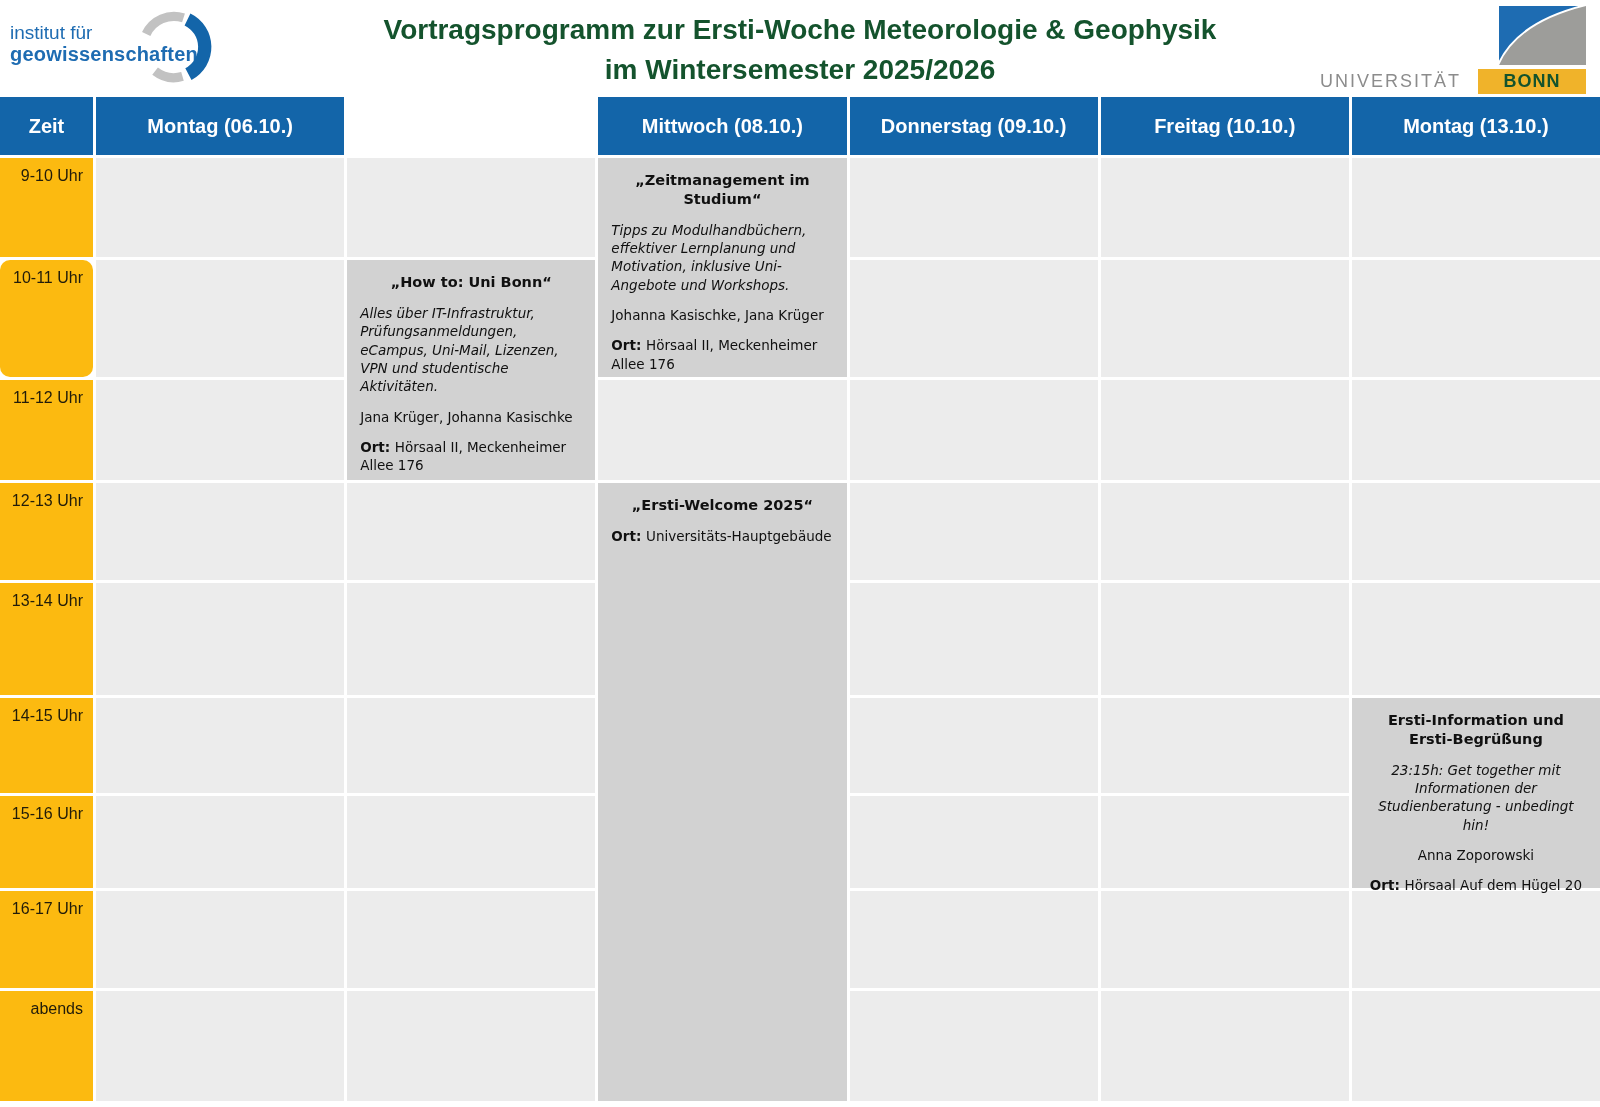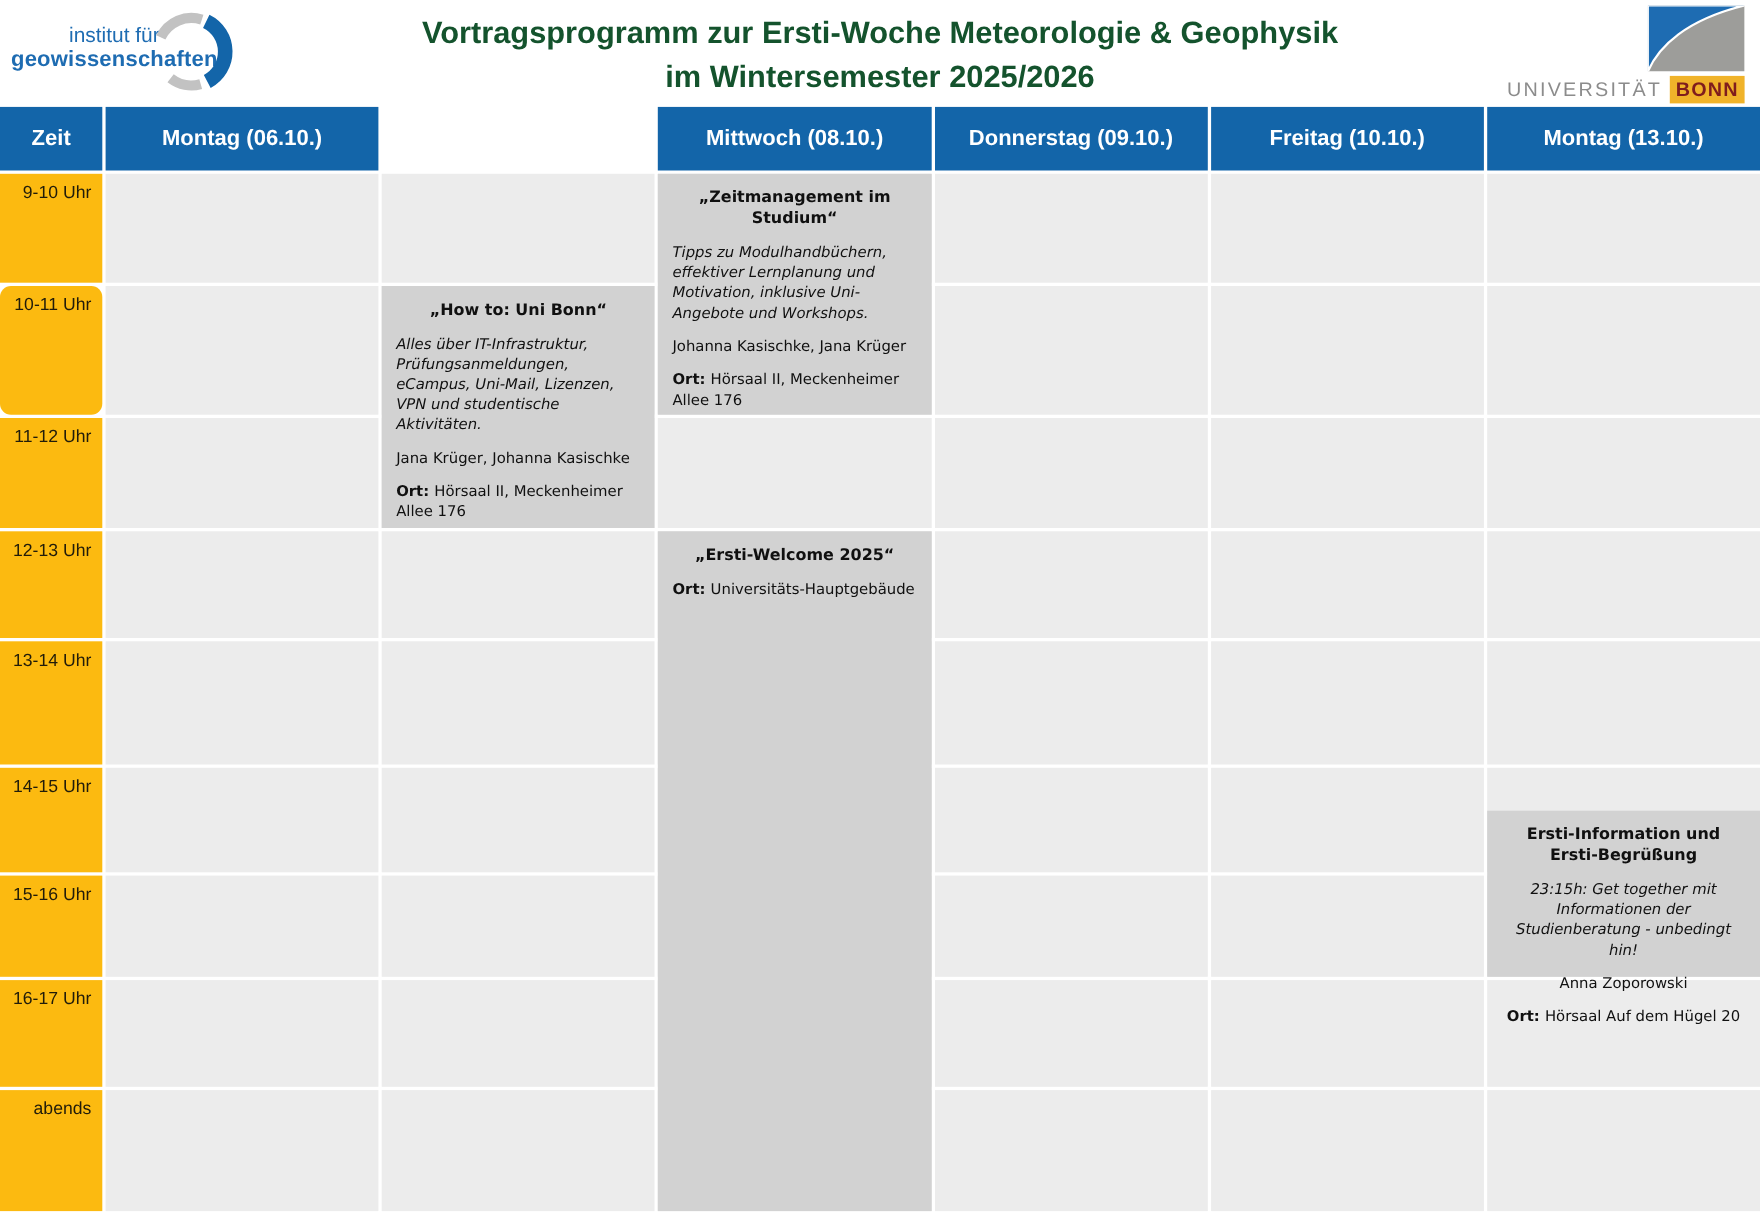--- a/index.html
+++ b/index.html
@@ -2,50 +2,50 @@
 <html style="--header-blue: #1365a9; --time-yellow: #fcba10; --cell-gray: #ececec; --event-gray: #d2d2d2; --logo-blue: #1e6cb2; --logo-gold: #f0b32a; --logo-square-gray: #9d9d9a; --logo-arc-gray: #c2c2c2; --uni-text-gray: #8c8c8c;"><head>
 <meta charset="utf-8">
 <style>
   * { box-sizing: border-box; }
   html,body { margin:0; padding:0; background:#fff; }
   body { font-family:"Liberation Sans", sans-serif; }
   .page { width:1600px; height:1107px; position:relative; overflow:hidden; background:#fff; }
 
   
   .top { position:relative; height:97px; background:#fff; }
-  .inst-logo { position:absolute; left:0; top:0; width:250px; height:124px;text-align:center; }
+  .inst-logo { position:absolute; left:0; top:0; width:250px; height:124px; }
   .inst-text { position:absolute; left:10px; top:22px; color:var(--logo-blue); line-height:1.12; }
   .inst-l1 { display:block; font-size:19px; font-weight:400; }
   .inst-l2 { display:block; font-size:20px; font-weight:700; letter-spacing:0.2px; }
   .inst-arc { position:absolute; left:128px; top:1px; }
   .page-title { position:absolute; left:200px; right:200px; top:10px; margin:0;
     text-align:center; font-size:28px; font-weight:700; color:#14532d; line-height:1.42; }
   .uni-logo { position:absolute; right:14px; top:5px; display:flex; flex-direction:column; align-items:flex-end; }
-  .uni-row { display:flex; align-items:center; margin-top:4px; }
+  .uni-row { display:flex; align-items:center; margin-top:4px;gap:10px; }
   .uni-name { color:var(--uni-text-gray); font-size:18px; letter-spacing:2px; margin-right:7px; }
-  .uni-bonn { background:var(--logo-gold); color:#7f1d1d; font-weight:700; font-size:18px;
-    padding:2px 0; width:68px; text-align:center; letter-spacing:1px; }
+  .uni-bonn { background:var(--logo-gold); color:#14532d; font-weight:700; font-size:18px;
+    padding:2px 0; width:108px; text-align:center; letter-spacing:1px; }
 
   
   .schedule { display:grid; width:1600px;
     grid-template-columns:93px repeat(6, 1fr);
     grid-template-rows:58px 99px 117px 100px 97px 112px 95px 92px 97px 110px;
     gap:3px; background:#fff; }
   .head { background:var(--header-blue); color:#fff; font-weight:700; font-size:20px;
     display:flex; align-items:center; justify-content:center; }
   .time { background:var(--time-yellow); color:#211c0a; font-size:16px;
     text-align:right; padding:9px 10px 0 0; }
   .cell { background:var(--cell-gray); }
   .event { background:var(--event-gray); padding:11px 13px; z-index:2;
     font-family:"DejaVu Sans", sans-serif; font-size:13.5px; color:#101010; line-height:1.36; }
   .ev-title { font-weight:700; font-size:14.5px; text-align:center; margin:2px 0 12px; line-height:1.3; }
   .ev-desc { font-style:italic; margin-bottom:12px; }
   .ev-speakers { margin-bottom:12px; }
   .ort-label { font-weight:700; }
-  .event.center { text-align:center;margin-top:39px; }
+  .event.center { text-align:center; }
 </style>
 </head>
 <body>
 
 <div class="page">
 
   <header class="top">
 
     <div class="inst-logo">
       <div class="inst-text">

